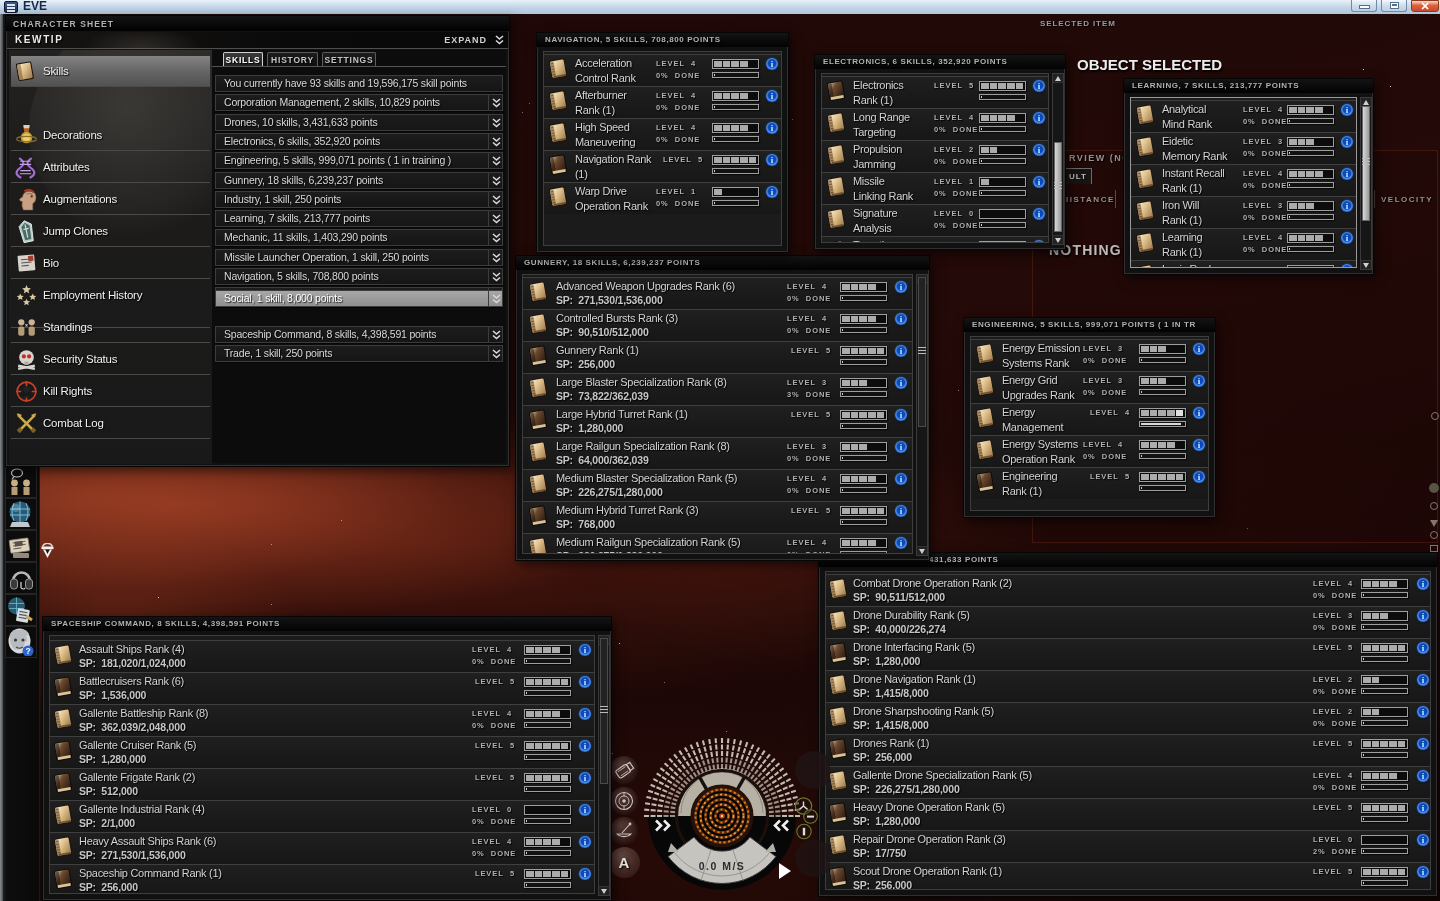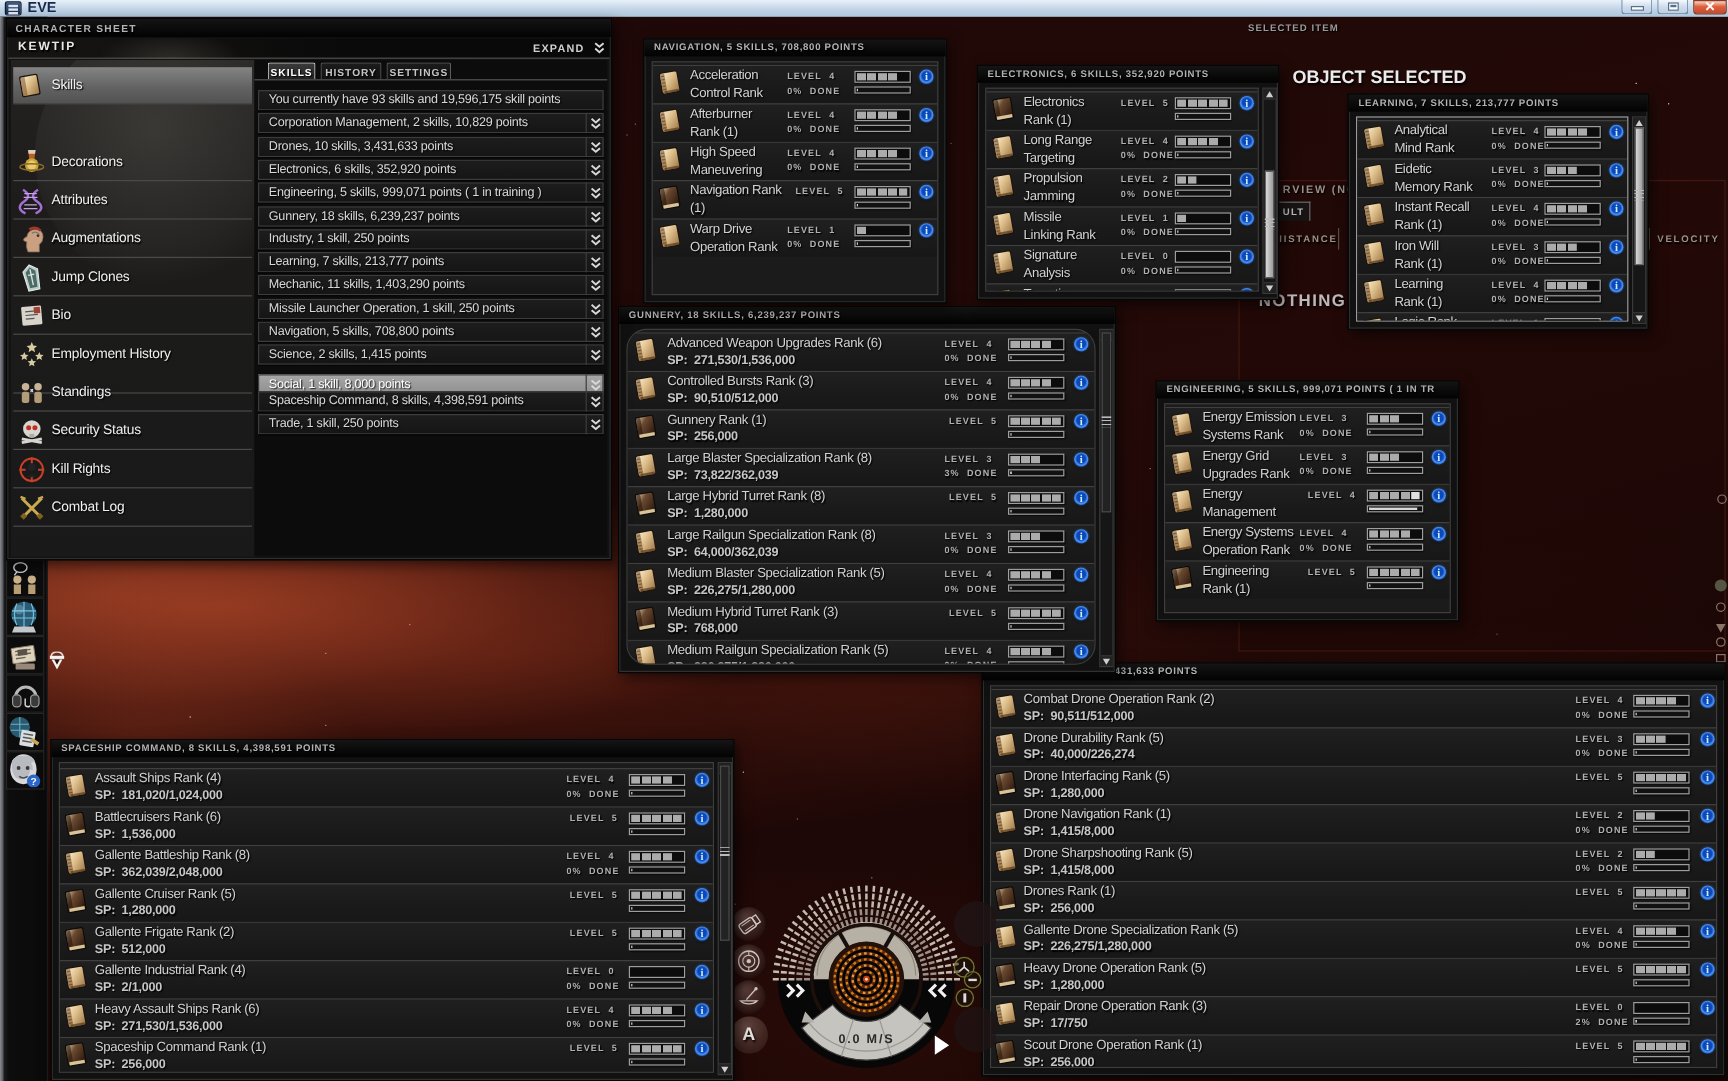--- a/index.html
+++ b/index.html
@@ -495,21 +495,21 @@
       </div>
       <div class="sb" style="left:555px;top:18px;height:261px">
         <div class="sa sau" style="top:0"></div>
         <div class="sa sad"></div>
         <div class="std" style="top:2px;height:146px"></div>
         <div class="grip" style="top:70px"></div>
       </div>
     </div>
 <div class="w" style="left:515px;top:255px;width:415px;height:306px">
       <div class="tb" style="">GUNNERY, 18 SKILLS, 6,239,237 POINTS</div>
-      <div class="ct" style="left:6px;top:18px;right:16px;bottom:6px;border-radius:17px;">
+      <div class="ct" style="left:6px;top:18px;right:16px;bottom:6px;">
         <div class="r" style="top:2px">
           <svg class="bk" style="left:4px;top:3px">
             <use href="#bk"></use>
           </svg>
           <div class="n1" style="left:33px">Advanced Weapon Upgrades Rank (6)</div>
           <div class="sp" style="left:33px">SP:&nbsp; 271,530/1,536,000</div>
           <div class="lv" style="left:264px">LEVEL&nbsp; 4</div>
           <div class="dn" style="left:264px">0%&nbsp; DONE</div>
           <div class="b5" style="right:25px;width:47px">
             <i style="width:34px"></i>
@@ -557,21 +557,21 @@
           </div>
           <div class="pb" style="right:25px;width:47px">
             <i style="width:1px"></i>
           </div>
           <div class="nf" style="right:5px">i</div>
         </div>
         <div class="r" style="top:130px">
           <svg class="bk" style="left:4px;top:3px">
             <use href="#bkd"></use>
           </svg>
-          <div class="n1" style="left:33px">Large Hybrid Turret Rank (8)</div>
+          <div class="n1" style="left:33px">Large Hybrid Turret Rank (1)</div>
           <div class="sp" style="left:33px">SP:&nbsp; 1,280,000</div>
           <div class="lv" style="left:264px;right:81px;text-align:right">LEVEL&nbsp; 5</div>
           <div class="b5" style="right:25px;width:47px">
             <i style="width:42px"></i>
           </div>
           <div class="pb" style="right:25px;width:47px"></div>
           <div class="nf" style="right:5px">i</div>
         </div>
         <div class="r" style="top:162px">
           <svg class="bk" style="left:4px;top:3px">
@@ -1161,21 +1161,21 @@
             <use href="#chev"></use>
           </svg>
         </div>
         <div style="position:absolute;left:3px;top:237.30000000000004px;right:3px;height:18px;background:linear-gradient(#1d1d1d,#151515);border-bottom:1px solid #060606;box-shadow:inset 0 0 0 1px #3c3c3c">
           <div style="position:absolute;left:9px;top:2px;font-size:10.5px;letter-spacing:-0.2px;color:#d8d8d8;text-shadow:1px 1px 1px rgba(0,0,0,.8)">Science, 2 skills, 1,415 points</div>
           <div style="position:absolute;right:14px;top:0;bottom:0;width:1px;background:#3c3c3c"></div>
           <svg class="chv" style="position:absolute;right:2px;top:4px">
             <use href="#chev"></use>
           </svg>
         </div>
-        <div style="position:absolute;left:3px;top:262px;right:3px;height:18px;background:linear-gradient(#a8a8a8,#8e8e8e);border-bottom:1px solid #060606;box-shadow:inset 0 0 0 1px #3c3c3c">
+        <div style="position:absolute;left:3px;top:240px;right:3px;height:18px;background:linear-gradient(#a8a8a8,#8e8e8e);border-bottom:1px solid #060606;box-shadow:inset 0 0 0 1px #3c3c3c">
           <div style="position:absolute;left:9px;top:2px;font-size:10.5px;letter-spacing:-0.2px;color:#fff;text-shadow:1px 1px 1px rgba(0,0,0,.8)">Social, 1 skill, 8,000 points</div>
           <div style="position:absolute;right:14px;top:0;bottom:0;width:1px;background:#3c3c3c"></div>
           <svg class="chv" style="position:absolute;right:2px;top:4px">
             <use href="#chev"></use>
           </svg>
         </div>
         <div style="position:absolute;left:3px;top:275.90000000000003px;right:3px;height:18px;background:linear-gradient(#1d1d1d,#151515);border-bottom:1px solid #060606;box-shadow:inset 0 0 0 1px #3c3c3c">
           <div style="position:absolute;left:9px;top:2px;font-size:10.5px;letter-spacing:-0.2px;color:#d8d8d8;text-shadow:1px 1px 1px rgba(0,0,0,.8)">Spaceship Command, 8 skills, 4,398,591 points</div>
           <div style="position:absolute;right:14px;top:0;bottom:0;width:1px;background:#3c3c3c"></div>
           <svg class="chv" style="position:absolute;right:2px;top:4px">

